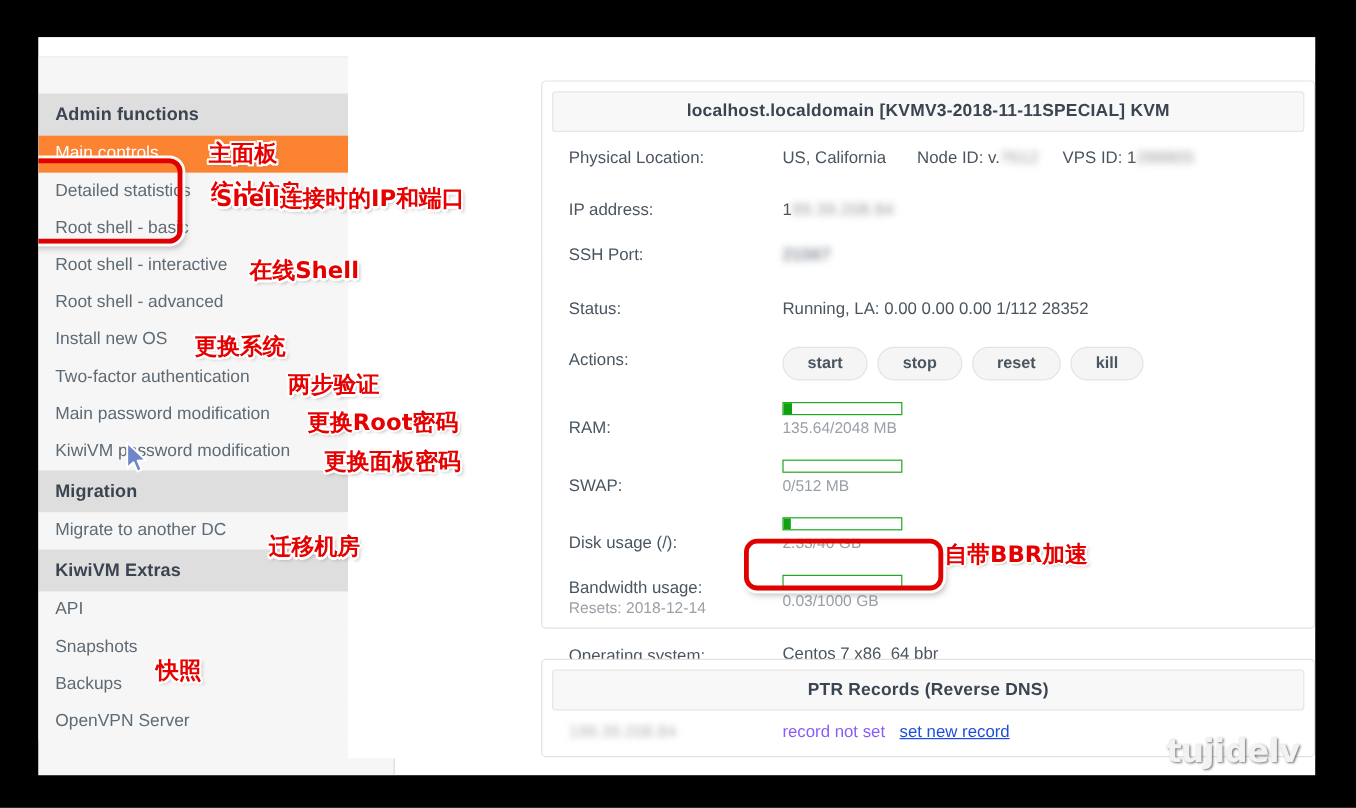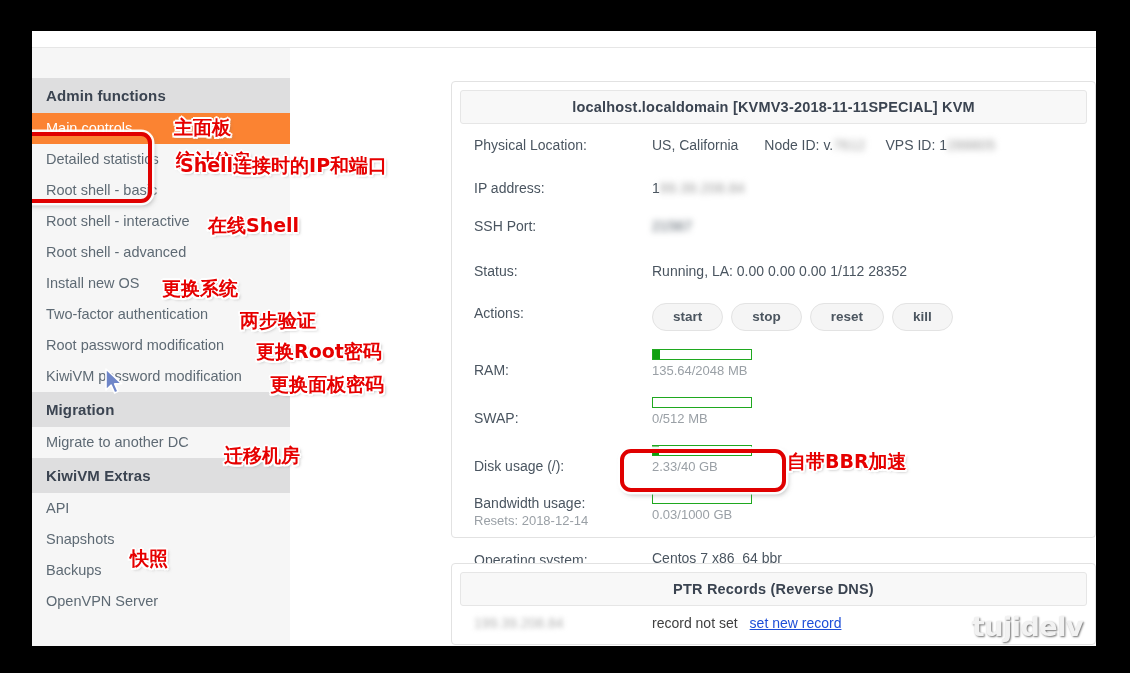--- a/index.html
+++ b/index.html
@@ -70,21 +70,21 @@
   }
   .side-item.active {
     background: #fb8332;
     color: #ffffff;
   }
 
   
   #main {
     position: absolute;
     left: 258px;
-    top: 17px;
+    top: 3px;
     width: 806px;
     height: 598px;
     background: #ffffff;
   }
 
   .panel {
     position: absolute;
     background: #ffffff;
     border: 1px solid #e2e2e2;
     border-radius: 4px;
@@ -206,21 +206,21 @@
     align-items: center;
     padding: 9px 0 0 0;
   }
   .ptr-ip {
     width: 200px;
     flex: 0 0 200px;
     padding-left: 22px;
     box-sizing: border-box;
     font-size: 14px;
   }
-  .ptr-status { font-size: 14px; color: #404040; margin-right: 12px; }
+  .ptr-status { font-size: 14px; color: #8b5cf6; margin-right: 12px; }
 
   
   .ann {
     position: absolute;
     color: #e60000;
     font-family: "DejaVu Sans", sans-serif;
     font-weight: bold;
     font-size: 19px;
     white-space: nowrap;
     text-shadow:
@@ -266,21 +266,21 @@
     <div class="side-spacer"></div>
 
     <div class="side-header">Admin functions</div>
     <div class="side-item active">Main controls</div>
     <div class="side-item">Detailed statistics</div>
     <div class="side-item">Root shell - basic</div>
     <div class="side-item">Root shell - interactive</div>
     <div class="side-item">Root shell - advanced</div>
     <div class="side-item">Install new OS</div>
     <div class="side-item">Two-factor authentication</div>
-    <div class="side-item">Root password modification</div>
+    <div class="side-item">Main password modification</div>
     <div class="side-item">KiwiVM password modification</div>
 
     <div class="side-header">Migration</div>
     <div class="side-item">Migrate to another DC</div>
 
     <div class="side-header">KiwiVM Extras</div>
     <div class="side-item">API</div>
     <div class="side-item">Snapshots</div>
     <div class="side-item">Backups</div>
     <div class="side-item">OpenVPN Server</div>

